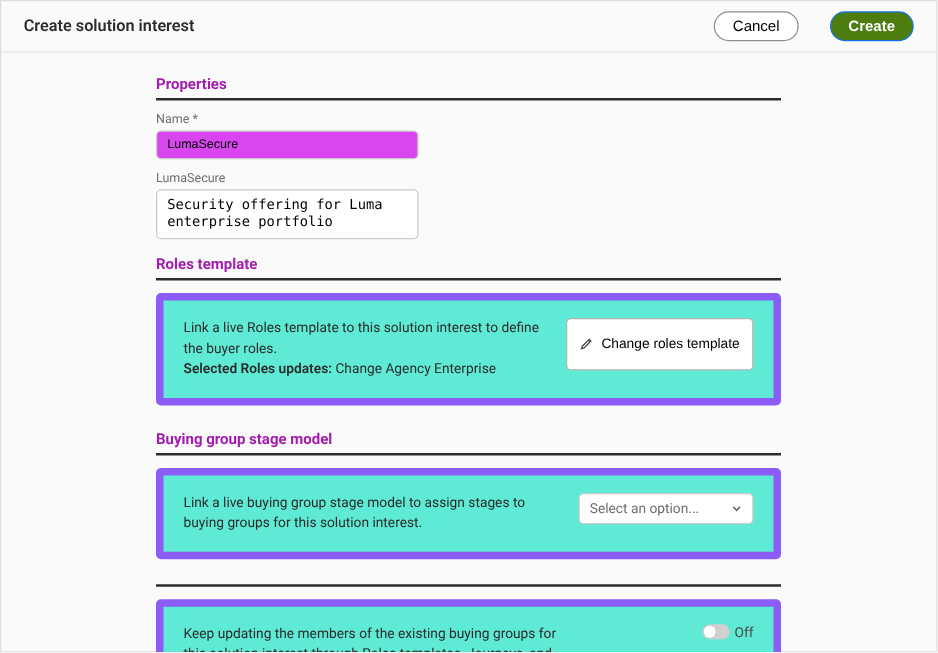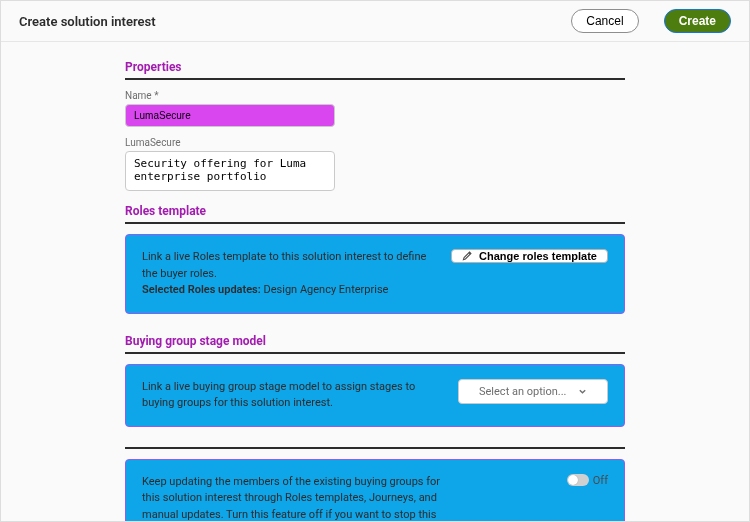--- a/index.html
+++ b/index.html
@@ -13,26 +13,26 @@
   .btn-outline { background: #fff; border: 1px solid #8e8e8e; }
   .body { flex: 1; overflow-y: auto; padding: 12px 0 20px; }
   .content { width: 500px; margin: 0 auto; }
   .section-title { font-size: 12px; font-weight: 700; margin: 6px 0 4px; color:#a21caf; }
   .section-rule { border: none; border-top: 2px solid #2c2c2c; margin-bottom: 10px; }
   .field-label { font-size: 10px; color: #6e6e6e; margin-bottom: 3px; display: block; }
   .req::after { content: " *"; color: #6e6e6e; }
   .text-input { width: 210px; padding: 5px 8px; font-size: 10px; border: 1px solid #cacaca; border-radius: 4px; background: #d946ef; }
   .textarea { width: 210px; height: 40px; padding: 5px 8px; font-size: 11px; border: 1px solid #cacaca; border-radius: 4px; background: #fff; resize: none; }
   .field-block { margin-bottom: 10px; }
-  .card { border: 1px solid #8b5cf6; border-radius: 4px; padding: 14px 16px; background: #0ea5e9; display: flex; align-items: flex-start; justify-content: space-between; gap: 16px; margin-bottom: 20px; }
+  .card { border: 6px solid #8b5cf6; border-radius: 4px; padding: 14px 16px; background: #5eead4; display: flex; align-items: flex-start; justify-content: space-between; gap: 16px; margin-bottom: 20px; }
   .card-text { font-size: 11px; line-height: 1.5; max-width: 300px; }
   .card-text .strong { font-weight: 600; }
-  .btn-change { display: inline-flex; gap: 6px; border: 1px solid #b3b3b3; background: #fff; border-radius: 4px; padding: 0 10px; font-size: 11px; cursor: pointer; white-space: nowrap; font-weight: bold; }
+  .btn-change { display: inline-flex; gap: 6px; border: 1px solid #b3b3b3; background: #fff; border-radius: 4px; padding: 14px 10px; font-size: 11px; cursor: pointer; white-space: nowrap; }
   .icon-pencil { width: 11px; height: 11px; }
-  .select { width: 160px; padding: 5px 20px; font-size: 11px; border: 1px solid #cacaca; border-radius: 4px; background: #fff; color: #6e6e6e; cursor: pointer; display: flex; align-items: center; justify-content: space-between; text-align: right; }
+  .select { width: 160px; padding: 5px 8px; font-size: 11px; border: 1px solid #cacaca; border-radius: 4px; background: #fff; color: #6e6e6e; cursor: pointer; display: flex; align-items: center; justify-content: space-between; text-align: right; }
   .chevron { width: 9px; height: 9px; }
   .toggle-wrap { display: flex; align-items: center; gap: 4px; font-size: 11px; color: #4b4b4b; }
   .toggle { width: 22px; height: 12px; background: #d0d0d0; border-radius: 6px; position: relative; cursor: pointer; }
   .toggle::after { content: ""; position: absolute; width: 10px; height: 10px; background: #fff; border-radius: 50%; top: 1px; left: 1px; box-shadow: 0 0 1px rgba(0,0,0,.3); }
 </style>
 </head>
 <body>
 
 <div class="dialog">
 
@@ -61,21 +61,21 @@
       </div>
 
       <div class="section-title">Roles template</div>
       <hr class="section-rule">
 
       <div class="card">
         <div class="card-text">
           <div>Link a live Roles template to this solution interest to define the buyer roles.</div>
           <div>
             <span class="strong">Selected Roles updates:</span>
-            <span>Design Agency Enterprise</span>
+            <span>Change Agency Enterprise</span>
           </div>
         </div>
         <button class="btn-change">
           <svg class="icon-pencil" viewBox="0 0 16 16" fill="none" stroke="#4b4b4b" stroke-width="1.5">
               <path d="M2 14l1-3 8-8 2 2-8 8-3 1z"></path>
               <path d="M10 4l2 2"></path>
             </svg>
           <span>Change roles template</span>
         </button>
       </div>

